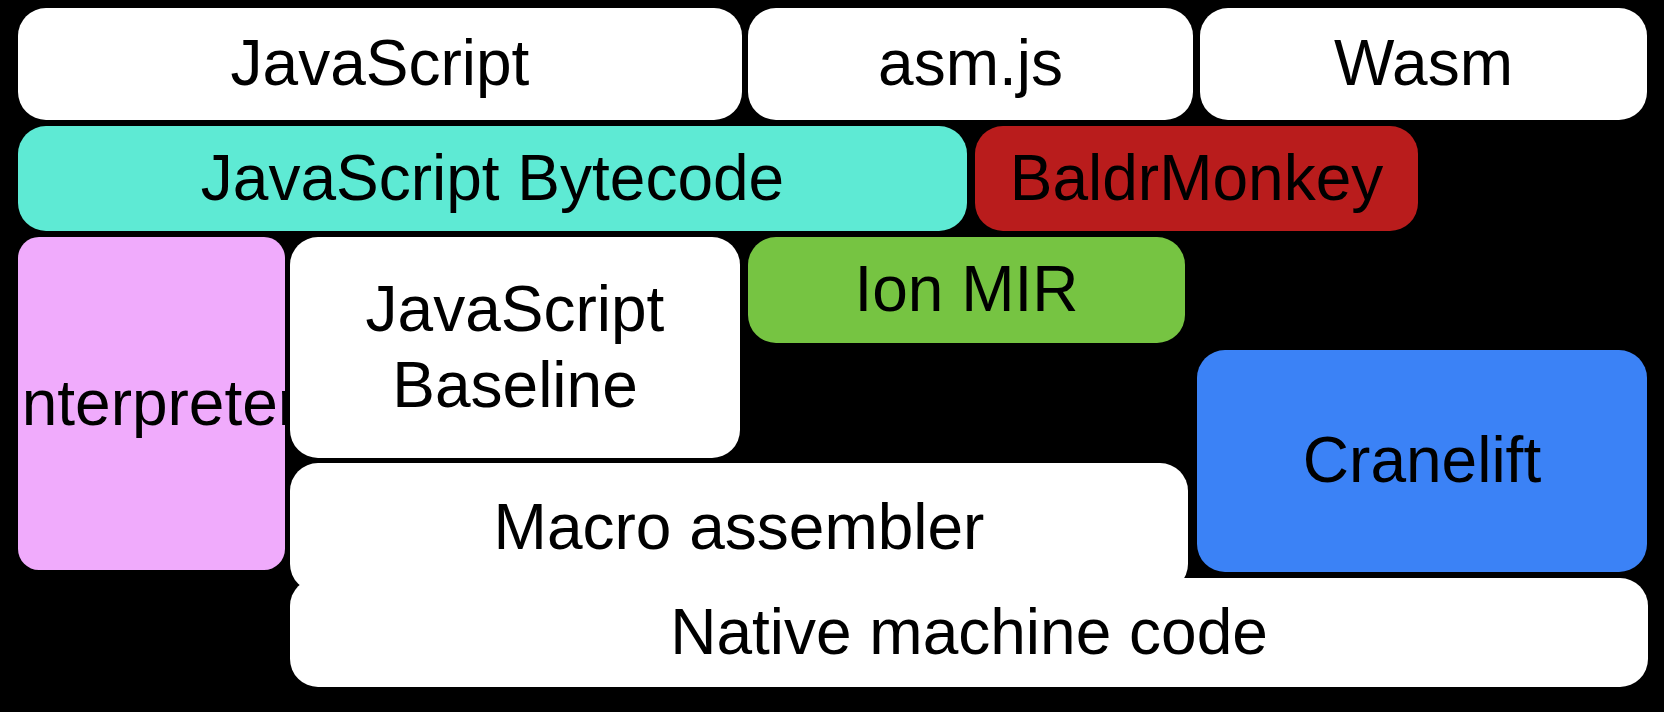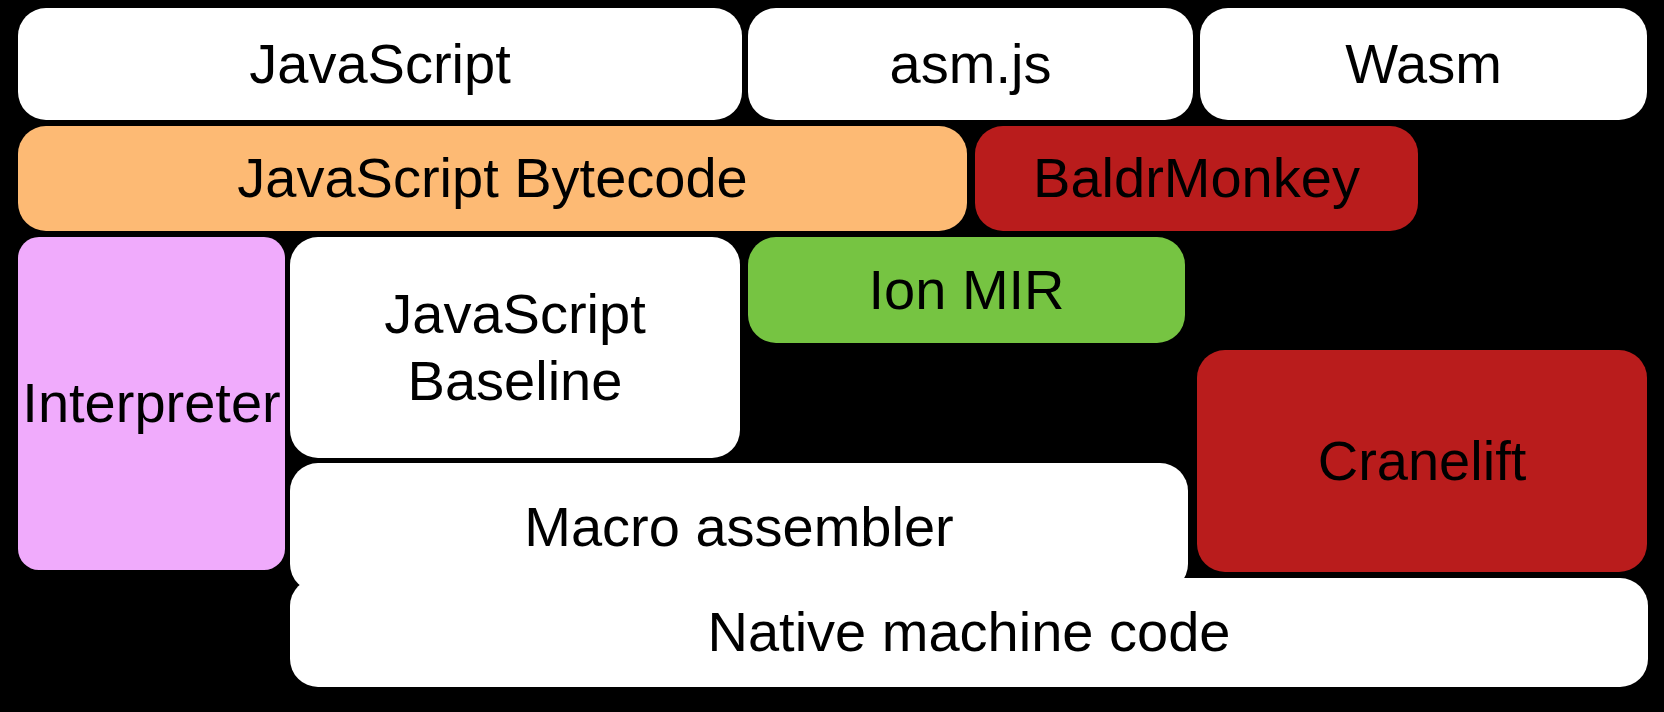--- a/index.html
+++ b/index.html
@@ -15,21 +15,21 @@
     overflow: hidden;
     font-family: "Liberation Sans", sans-serif;
   }
   .box {
     position: absolute;
     border-radius: 28px;
     display: flex;
     align-items: center;
     justify-content: center;
     text-align: center;
-    font-size: 56px;
+    font-size: 64px;
     line-height: 1.18;
     color: #000000;
     white-space: pre-line;
     box-sizing: border-box;
   }
   
   .b-javascript          { left: 18px;   top: 8px;   width: 724px;  height: 112px; }
   .b-asmjs               { left: 748px;  top: 8px;   width: 445px;  height: 112px; }
   .b-wasm                { left: 1200px; top: 8px;   width: 447px;  height: 112px; }
   .b-javascript-bytecode { left: 18px;   top: 126px; width: 949px;  height: 105px; }
@@ -42,22 +42,22 @@
   .b-macro-assembler     { left: 290px;  top: 463px; width: 898px;  height: 129px; }
   .b-native-machine-code { left: 290px;  top: 578px; width: 1358px; height: 109px; }
 </style>
 </head>
 <body>
 
 <div class="canvas">
   <div class="box b-javascript" style="background: rgb(255, 255, 255);">JavaScript</div>
   <div class="box b-wasm" style="background: rgb(255, 255, 255);">Wasm</div>
   <div class="box b-asmjs" style="background: rgb(255, 255, 255);">asm.js</div>
-  <div class="box b-javascript-bytecode" style="background: #fdba74;">JavaScript Bytecode</div>
+  <div class="box b-javascript-bytecode" style="background: #5eead4;">JavaScript Bytecode</div>
   <div class="box b-baldrmonkey" style="background: #b91c1c;">BaldrMonkey</div>
   <div class="box b-interpreter" style="background: #f0abfc; border-radius: 21px;">Interpreter</div>
   <div class="box b-javascript-baseline" style="background: rgb(255, 255, 255);">JavaScript
 Baseline</div>
   <div class="box b-ion-mir" style="background: rgb(118, 196, 66); text-align: right;">Ion MIR</div>
-  <div class="box b-cranelift" style="background: #b91c1c;">Cranelift</div>
+  <div class="box b-cranelift" style="background: #3b82f6;">Cranelift</div>
   <div class="box b-macro-assembler" style="background: rgb(255, 255, 255);">Macro assembler</div>
   <div class="box b-native-machine-code" style="background: rgb(255, 255, 255);">Native machine code</div>
 </div>
 
 </body></html>

